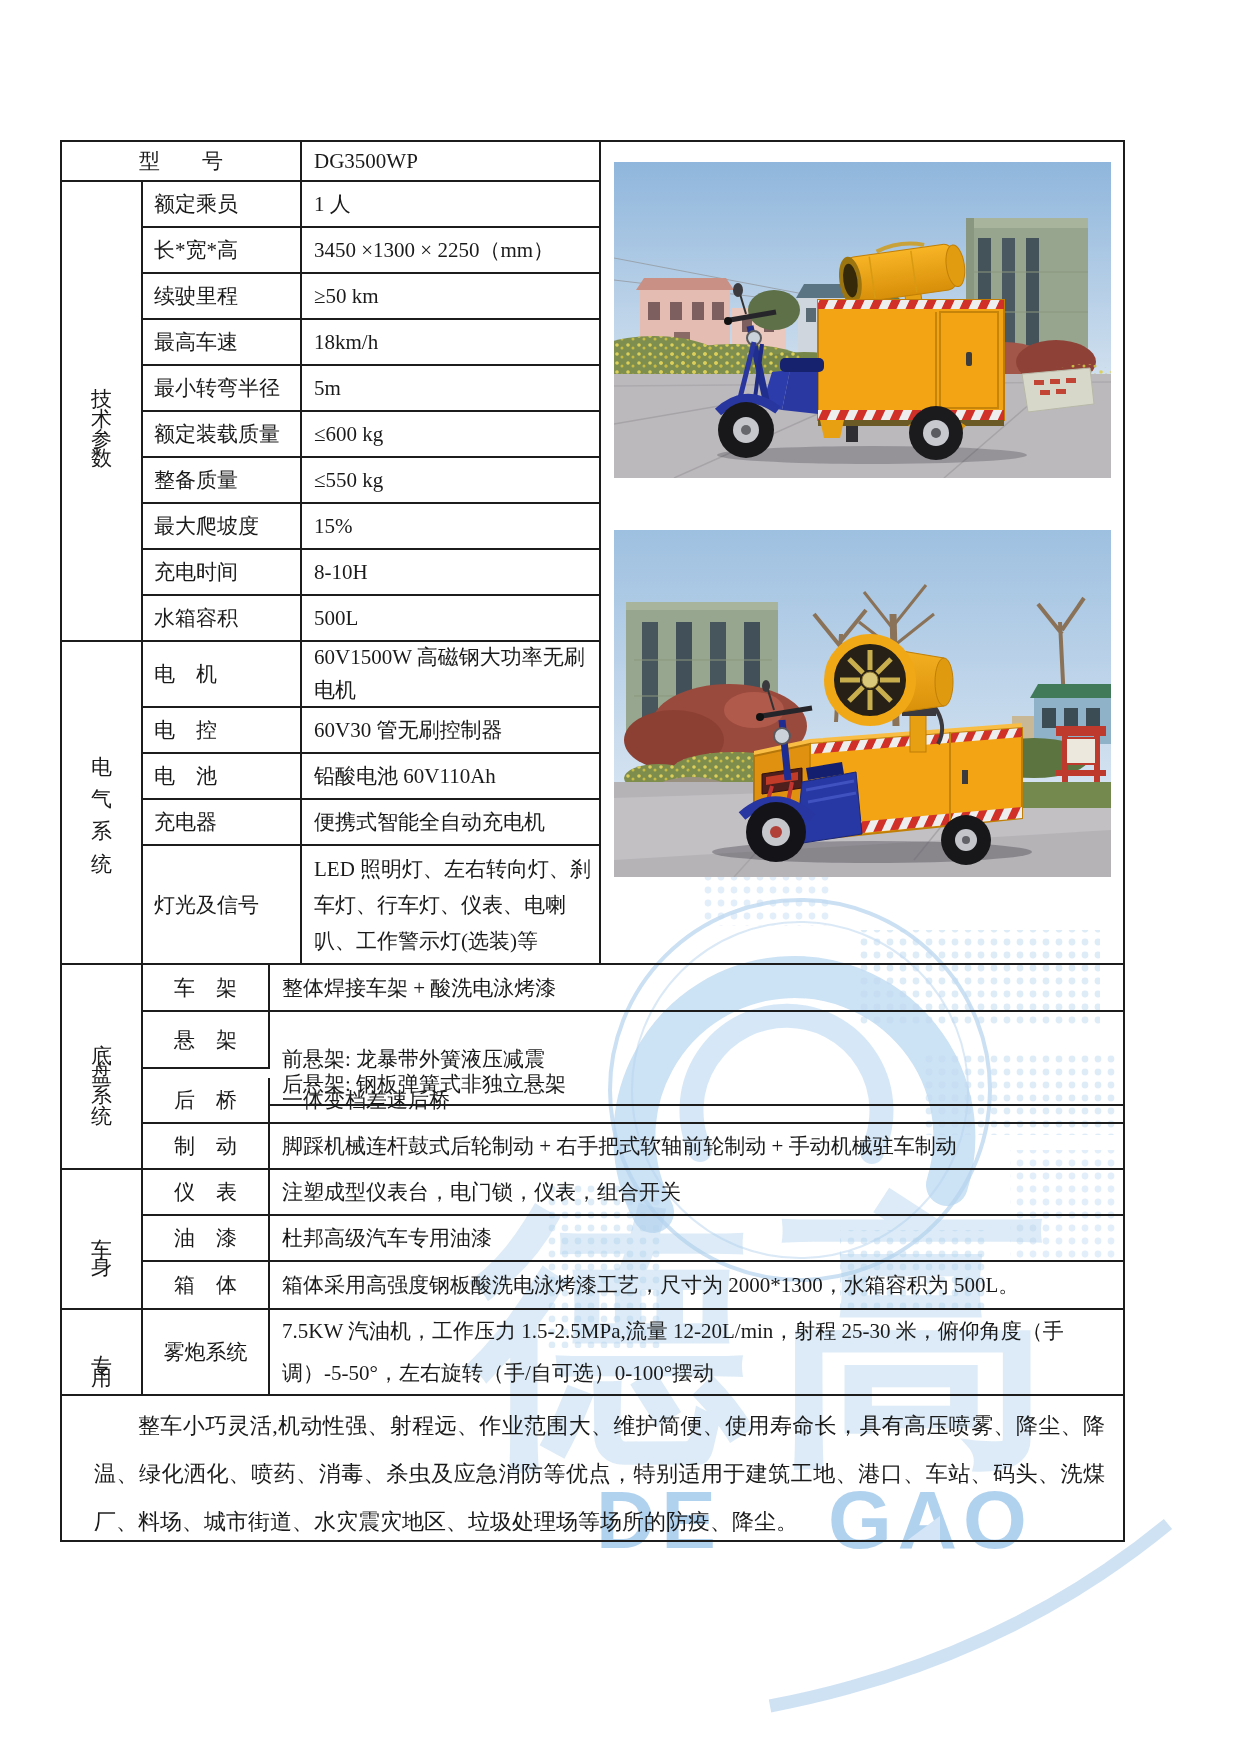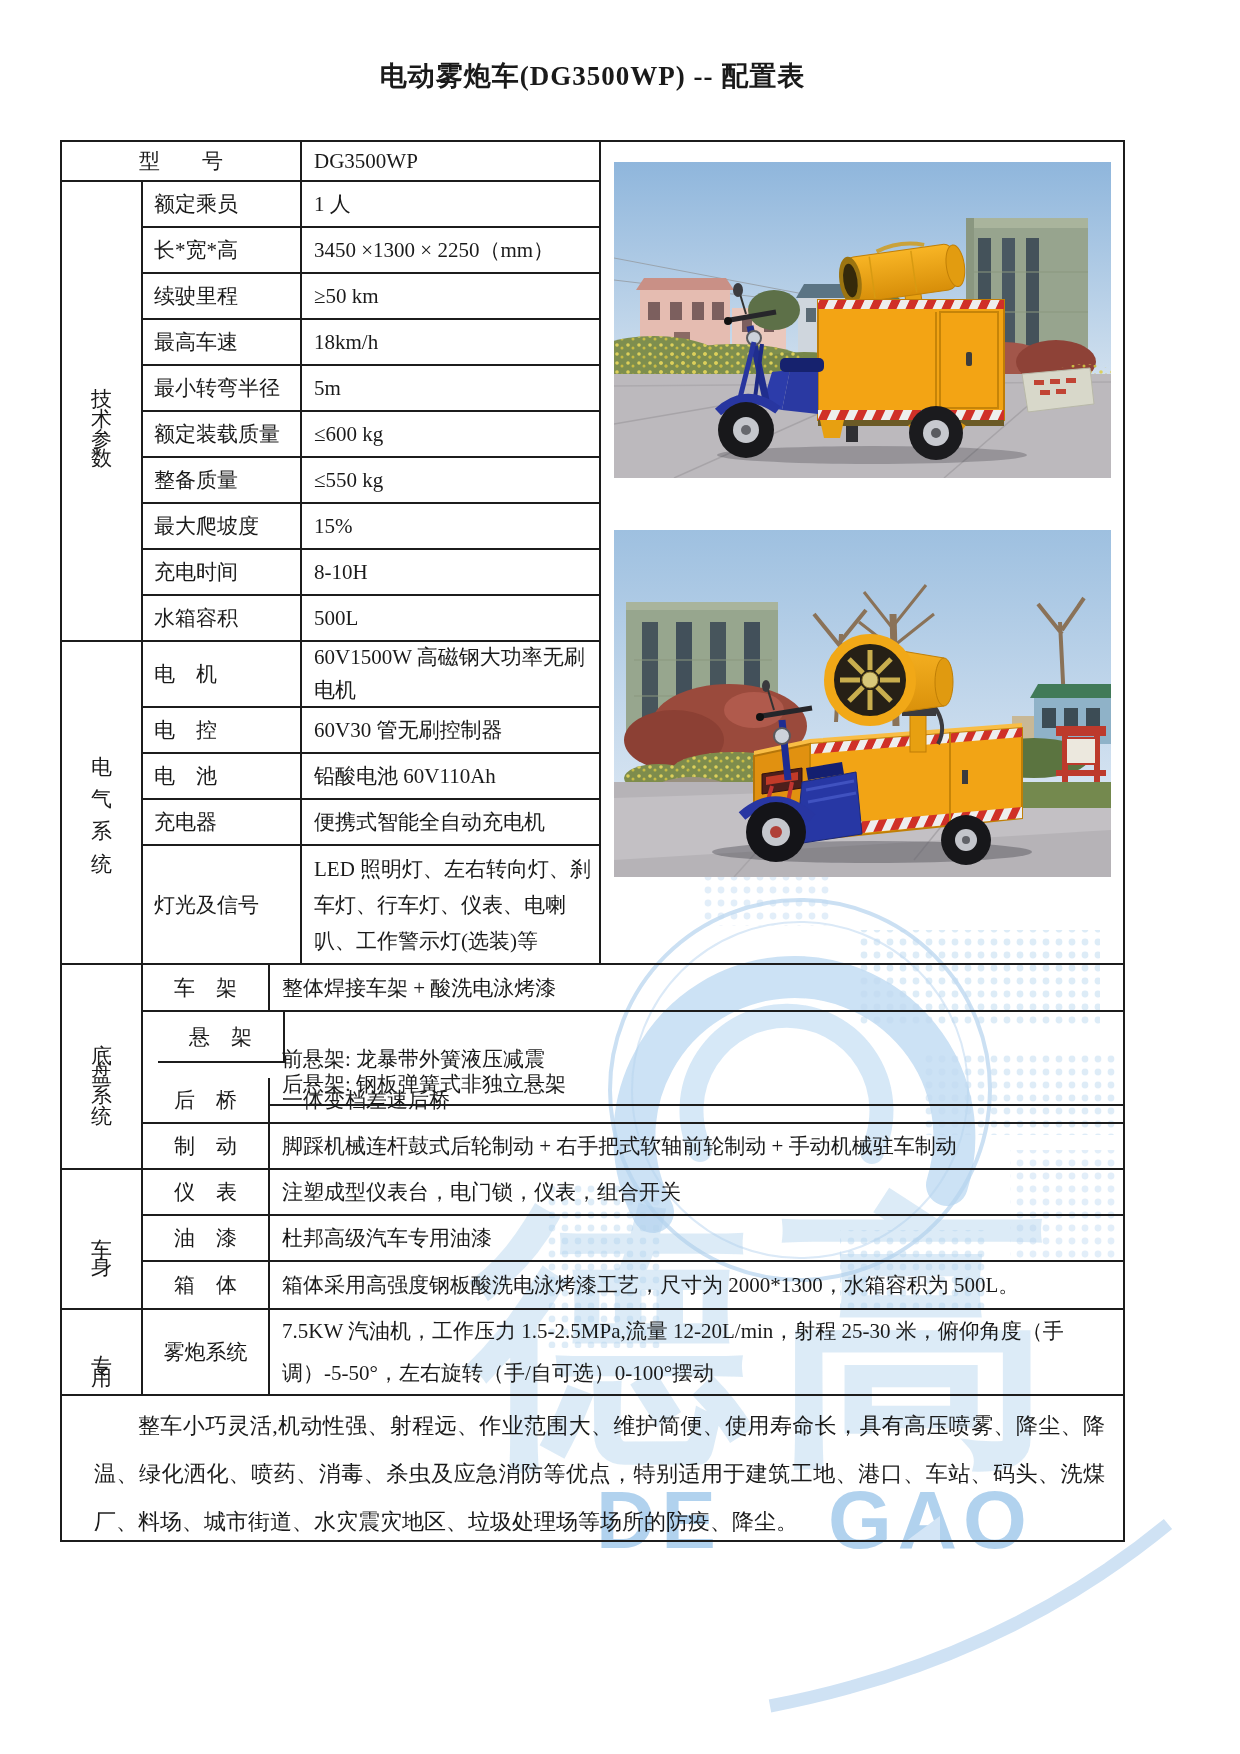--- a/index.html
+++ b/index.html
@@ -56,21 +56,20 @@
       <rect x="840" y="1230" width="150" height="80" fill="url(#wmdots)" opacity="0.5"></rect>
       <rect x="1010" y="1150" width="110" height="108" fill="url(#wmdots)" opacity="0.45"></rect>
       <text x="470" y="1432" font-size="280" font-weight="bold" fill="#a5cbe9" opacity="0.42" letter-spacing="24">德高</text>
       <text x="596" y="1548" font-size="82" font-weight="bold" fill="#a9cdec" letter-spacing="6" font-family="Liberation Sans, sans-serif">DE</text>
       <text x="828" y="1548" font-size="82" font-weight="bold" fill="#a9cdec" letter-spacing="6" font-family="Liberation Sans, sans-serif">GAO</text>
       <path d="M 770 1706 Q 1000 1662 1168 1524" stroke="#cadff3" stroke-width="13" fill="none"></path>
       <polygon points="905,1542 940,1516 940,1542" fill="#cfe2f5"></polygon>
     </g>
   </svg>
 
-  <h1 class="title">电动雾炮车(DG3500WP) -- 配置表</h1>
 
   <div class="sheet">
 
     <div class="cell lblc br bb" style="left:0;top:0;width:240px;height:40px">型　　号</div>
     <div class="cell val br bb" style="left:240px;top:0;width:299px;height:40px">DG3500WP</div>
 
     <div class="cell bb" style="left:539px;top:0;width:522px;height:823px"></div>
 
     <div class="cell vcell br bb" style="left:0;top:40px;width:81px;height:460px">
       <span class="vtext sp-tech">技术参数</span>
@@ -108,21 +107,21 @@
     <div class="cell lbl br bb" style="left:81px;top:658px;width:159px;height:46px">充电器</div>
     <div class="cell val br bb" style="left:240px;top:658px;width:299px;height:46px">便携式智能全自动充电机</div>
     <div class="cell val br bb wrap3" style="left:240px;top:704px;width:299px;height:119px">LED 照明灯、左右转向灯、刹车灯、行车灯、仪表、电喇叭、工作警示灯(选装)等</div>
     <div class="cell lbl br bb" style="left:81px;top:704px;width:159px;height:119px">灯光及信号</div>
 
     <div class="cell vcell br bb" style="left:0;top:823px;width:81px;height:205px">
       <span class="vtext sp-chas">底盘系统</span>
     </div>
     <div class="cell lblc br bb" style="left:81px;top:823px;width:127px;height:47px">车　架</div>
     <div class="cell val bb" style="left:208px;top:823px;width:853px;height:47px">整体焊接车架 + 酸洗电泳烤漆</div>
-    <div class="cell lblc br bb" style="left:96px;top:870px;width:127px;height:51px">悬　架</div>
+    <div class="cell lblc br bb" style="left:81px;top:870px;width:127px;height:57px">悬　架</div>
     <div class="cell val bb pre" style="left:208px;top:870px;width:853px;height:66px">前悬架: 龙暴带外簧液压减震
 后悬架: 钢板弹簧式非独立悬架</div>
     <div class="cell lblc br bb" style="left:81px;top:936px;width:127px;height:46px">后　桥</div>
     <div class="cell val bb" style="left:208px;top:936px;width:853px;height:46px">一体变档差速后桥</div>
     <div class="cell lblc br bb" style="left:81px;top:982px;width:127px;height:46px">制　动</div>
     <div class="cell val bb" style="left:208px;top:982px;width:853px;height:46px">脚踩机械连杆鼓式后轮制动 + 右手把式软轴前轮制动 + 手动机械驻车制动</div>
 
     <div class="cell vcell br bb" style="left:0;top:1028px;width:81px;height:140px">
       <span class="vtext sp-body">车身</span>
     </div>

